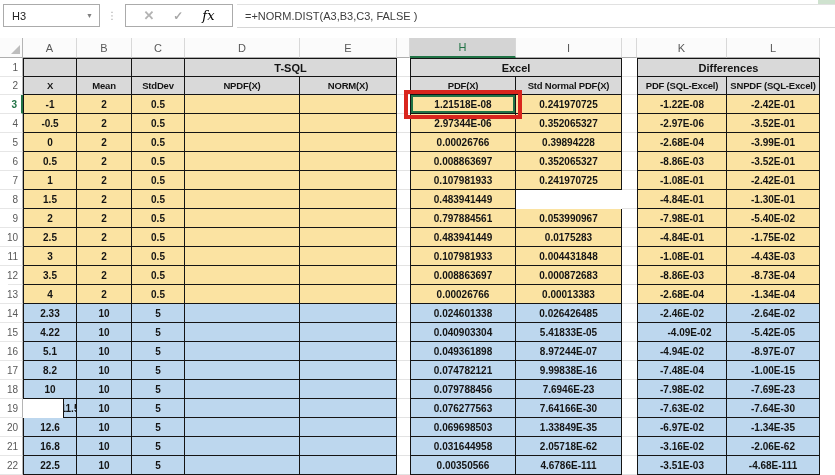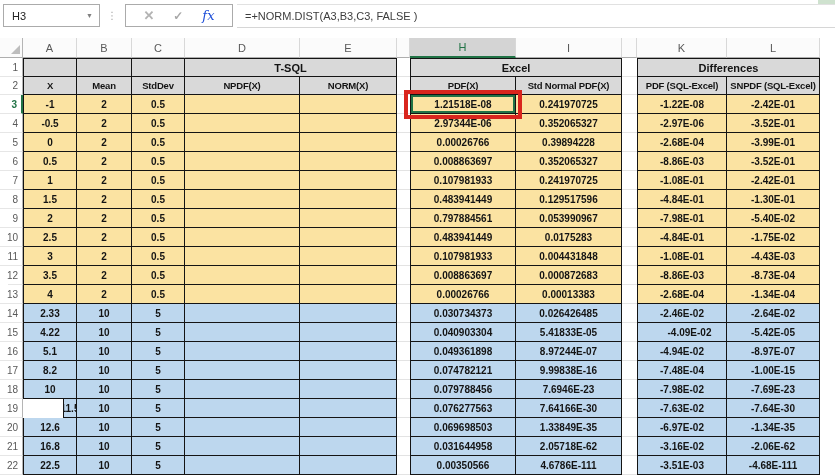--- a/index.html
+++ b/index.html
@@ -20,21 +20,21 @@
   }
   .nb-arrow{position:absolute;right:6px;top:7px;font-size:7px;color:#808080;}
   .fb-dots{position:absolute;left:107px;top:4px;height:23px;display:flex;align-items:center;
     font-size:10px;color:#a6a6a6;letter-spacing:0;}
   .fx-box{
     position:absolute;left:125px;top:4px;width:108px;height:23px;border:1px solid #ababab;
     background:#fff;display:flex;align-items:center;justify-content:space-around;padding:0 8px;
   }
   .fb-x{color:#b3b3b3;font-size:13px;font-weight:bold;}
   .fb-check{color:#a8a8a8;font-size:12px;font-weight:bold;}
-  .fb-fx{color:#1d4ed8;font-size:13px;font-style:italic;font-family:"DejaVu Serif", serif;}
+  .fb-fx{color:#000000;font-size:13px;font-style:italic;font-family:"DejaVu Serif", serif;}
   .formula-field{
     position:absolute;left:237px;top:4px;right:0;height:24px;background:#fff;
     border-top:1px solid #e1e1e1;border-bottom:1px solid #d6d6d6;
     display:flex;align-items:center;padding-left:8px;font-size:11px;color:#3d3d3d;white-space:nowrap;
   }
   .corner-strip{position:absolute;right:0;top:0;width:17px;height:4px;background:#cfe2cf;}
   
   .sheet{
     position:absolute;left:0;top:38px;width:820px;height:437px;
     display:grid;
@@ -190,21 +190,20 @@
     <div class="tcell band-yellow" style="grid-area: 8 / 12;">-2.42E-01</div>
     <div class="gap" style="grid-area: 8 / 7;"></div>
     <div class="gap" style="grid-area: 8 / 10;"></div>
     <div class="rowhdr" style="grid-area: 9 / 1;">8</div>
     <div class="tcell band-yellow first" style="grid-area: 9 / 2;">1.5</div>
     <div class="tcell band-yellow" style="grid-area: 9 / 3;">2</div>
     <div class="tcell band-yellow" style="grid-area: 9 / 4;">0.5</div>
     <div class="tcell band-yellow" style="grid-area: 9 / 5;"></div>
     <div class="tcell band-yellow" style="grid-area: 9 / 6;"></div>
     <div class="tcell band-yellow first" style="grid-area: 9 / 8;">0.483941449</div>
-    <div class="tcell band-yellow" style="grid-area: 9 / 9;">0.129517596</div>
     <div class="tcell band-yellow first" style="grid-area: 9 / 11;">-4.84E-01</div>
     <div class="tcell band-yellow" style="grid-area: 9 / 12;">-1.30E-01</div>
     <div class="gap" style="grid-area: 9 / 7;"></div>
     <div class="gap" style="grid-area: 9 / 10;"></div>
     <div class="rowhdr" style="grid-area: 10 / 1;">9</div>
     <div class="tcell band-yellow first" style="grid-area: 10 / 2;">2</div>
     <div class="tcell band-yellow" style="grid-area: 10 / 3;">2</div>
     <div class="tcell band-yellow" style="grid-area: 10 / 4;">0.5</div>
     <div class="tcell band-yellow" style="grid-area: 10 / 5;"></div>
     <div class="tcell band-yellow" style="grid-area: 10 / 6;"></div>
@@ -261,21 +260,21 @@
     <div class="tcell band-yellow first" style="grid-area: 14 / 11;">-2.68E-04</div>
     <div class="tcell band-yellow" style="grid-area: 14 / 12;">-1.34E-04</div>
     <div class="gap" style="grid-area: 14 / 7;"></div>
     <div class="gap" style="grid-area: 14 / 10;"></div>
     <div class="rowhdr" style="grid-area: 15 / 1;">14</div>
     <div class="tcell band-blue first" style="grid-area: 15 / 2;">2.33</div>
     <div class="tcell band-blue" style="grid-area: 15 / 3;">10</div>
     <div class="tcell band-blue" style="grid-area: 15 / 4;">5</div>
     <div class="tcell band-blue" style="grid-area: 15 / 5;"></div>
     <div class="tcell band-blue" style="grid-area: 15 / 6;"></div>
-    <div class="tcell band-blue first" style="grid-area: 15 / 8;">0.030734373</div>
+    <div class="tcell band-blue first" style="grid-area: 15 / 8;">0.024601338</div>
     <div class="tcell band-blue" style="grid-area: 15 / 9;">0.026426485</div>
     <div class="tcell band-blue first" style="grid-area: 15 / 11;">-2.46E-02</div>
     <div class="tcell band-blue" style="grid-area: 15 / 12;">-2.64E-02</div>
     <div class="gap" style="grid-area: 15 / 7;"></div>
     <div class="gap" style="grid-area: 15 / 10;"></div>
     <div class="rowhdr" style="grid-area: 16 / 1;">15</div>
     <div class="tcell band-blue first" style="grid-area: 16 / 2;">4.22</div>
     <div class="tcell band-blue" style="grid-area: 16 / 3;">10</div>
     <div class="tcell band-blue" style="grid-area: 16 / 4;">5</div>
     <div class="tcell band-blue" style="grid-area: 16 / 5;"></div>

